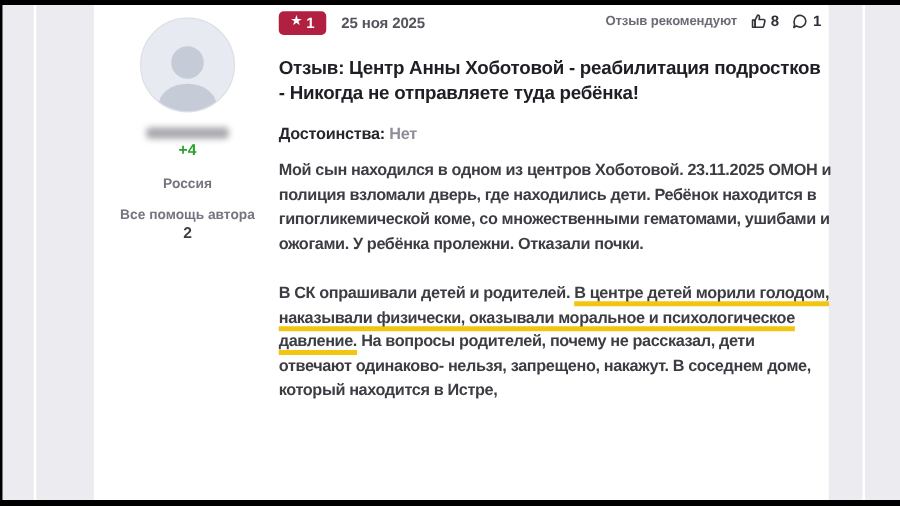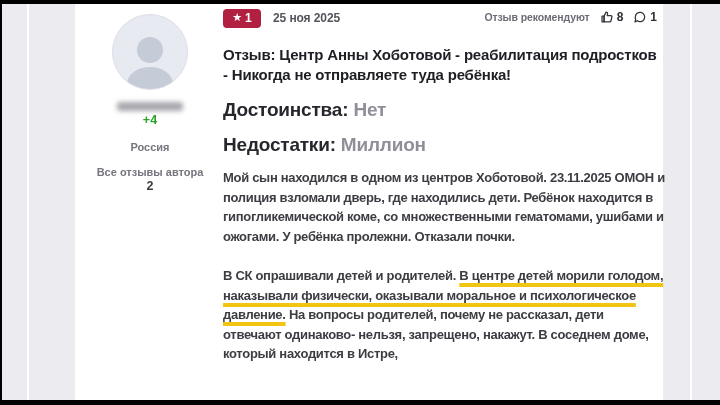--- a/index.html
+++ b/index.html
@@ -46,21 +46,21 @@
   .rec-group { position:absolute; right:8px; top:2px; display:flex; align-items:center; gap:10px;text-align:right; }
   .rec-label { font-size:10.5px; color:#6b6c75; font-weight:600; letter-spacing:-.1px; }
   .counter { display:flex; align-items:center; gap:3px; cursor:pointer; }
   .counter svg { display:block; }
   .counter .cnt { font-size:12px; font-weight:700; color:#2f3036; }
 
   .title { margin-top:17px; font-size:15px; line-height:20px; font-weight:800; color:#1e1f24;
            letter-spacing:-.2px; }
 
   .pros-cons { margin-top:14px; }
-  .pc-row { font-size:19px; font-weight:600; letter-spacing:-.2px; }
+  .pc-row { font-size:13px; font-weight:600; letter-spacing:-.2px; }
   .pc-row + .pc-row { margin-top:13px; }
   .pc-label { font-weight:800; color:#26272c; }
   .pc-value { color:#8e8f99; }
 
   .body-text { margin-top:12px; font-size:13px; line-height:19.5px; font-weight:600;
                color:#3c3d43; letter-spacing:-.3px; }
   .hl-box { position:relative; display:block; }
   .hl-box::after { content:""; position:absolute; inset:-2px -6px -1px -5px;
                    border:3px solid #f3c513; border-radius:2px; pointer-events:none; }
   .u { text-decoration:underline; text-decoration-color:#f3c513; text-decoration-thickness:3.5px;
@@ -81,21 +81,21 @@
   <div class="strip r2"></div>
 
   <div class="sidebar">
     <div class="avatar">
       <div class="head"></div>
       <div class="torso"></div>
     </div>
     <div class="blur-name"></div>
     <div class="rep-val">+4</div>
     <div class="country">Россия</div>
-    <div class="all-rev">Все отзывы автора</div>
+    <div class="all-rev">Все помощь автора</div>
     <div class="all-rev-n">2</div>
   </div>
 
   <div class="main">
 
     <div class="meta-row">
       <span class="rating-badge">
         <span class="star">★</span>
         <span class="num">1</span>
       </span>
@@ -119,24 +119,20 @@
       </span>
     </div>
 
     <div class="title">Отзыв: Центр Анны Хоботовой - реабилитация подростков - Никогда не отправляете туда ребёнка!</div>
 
     <div class="pros-cons">
       <div class="pc-row">
         <span class="pc-label">Достоинства:</span> 
         <span class="pc-value">Нет</span>
       </div>
-      <div class="pc-row">
-        <span class="pc-label">Недостатки:</span> 
-        <span class="pc-value">Миллион</span>
-      </div>
     </div>
 
     <div class="body-text">
       <span>Мой сын находился в одном из центров Хоботовой. 23.11.2025 ОМОН и полиция взломали дверь, где находились дети.</span>
       <span>Ребёнок находится в гипогликемической коме, со множественными гематомами, ушибами и ожогами. У ребёнка пролежни. Отказали почки.</span>
 
       <div class="para2">
         <span>В СК опрашивали детей и родителей. </span><span class="u">В центре детей морили голодом, наказывали физически, оказывали моральное и психологическое давление.</span><span> На вопросы родителей, почему не рассказал, дети отвечают одинаково- нельзя, запрещено, накажут. В соседнем доме, который находится в Истре, </span>
       </div>
 

